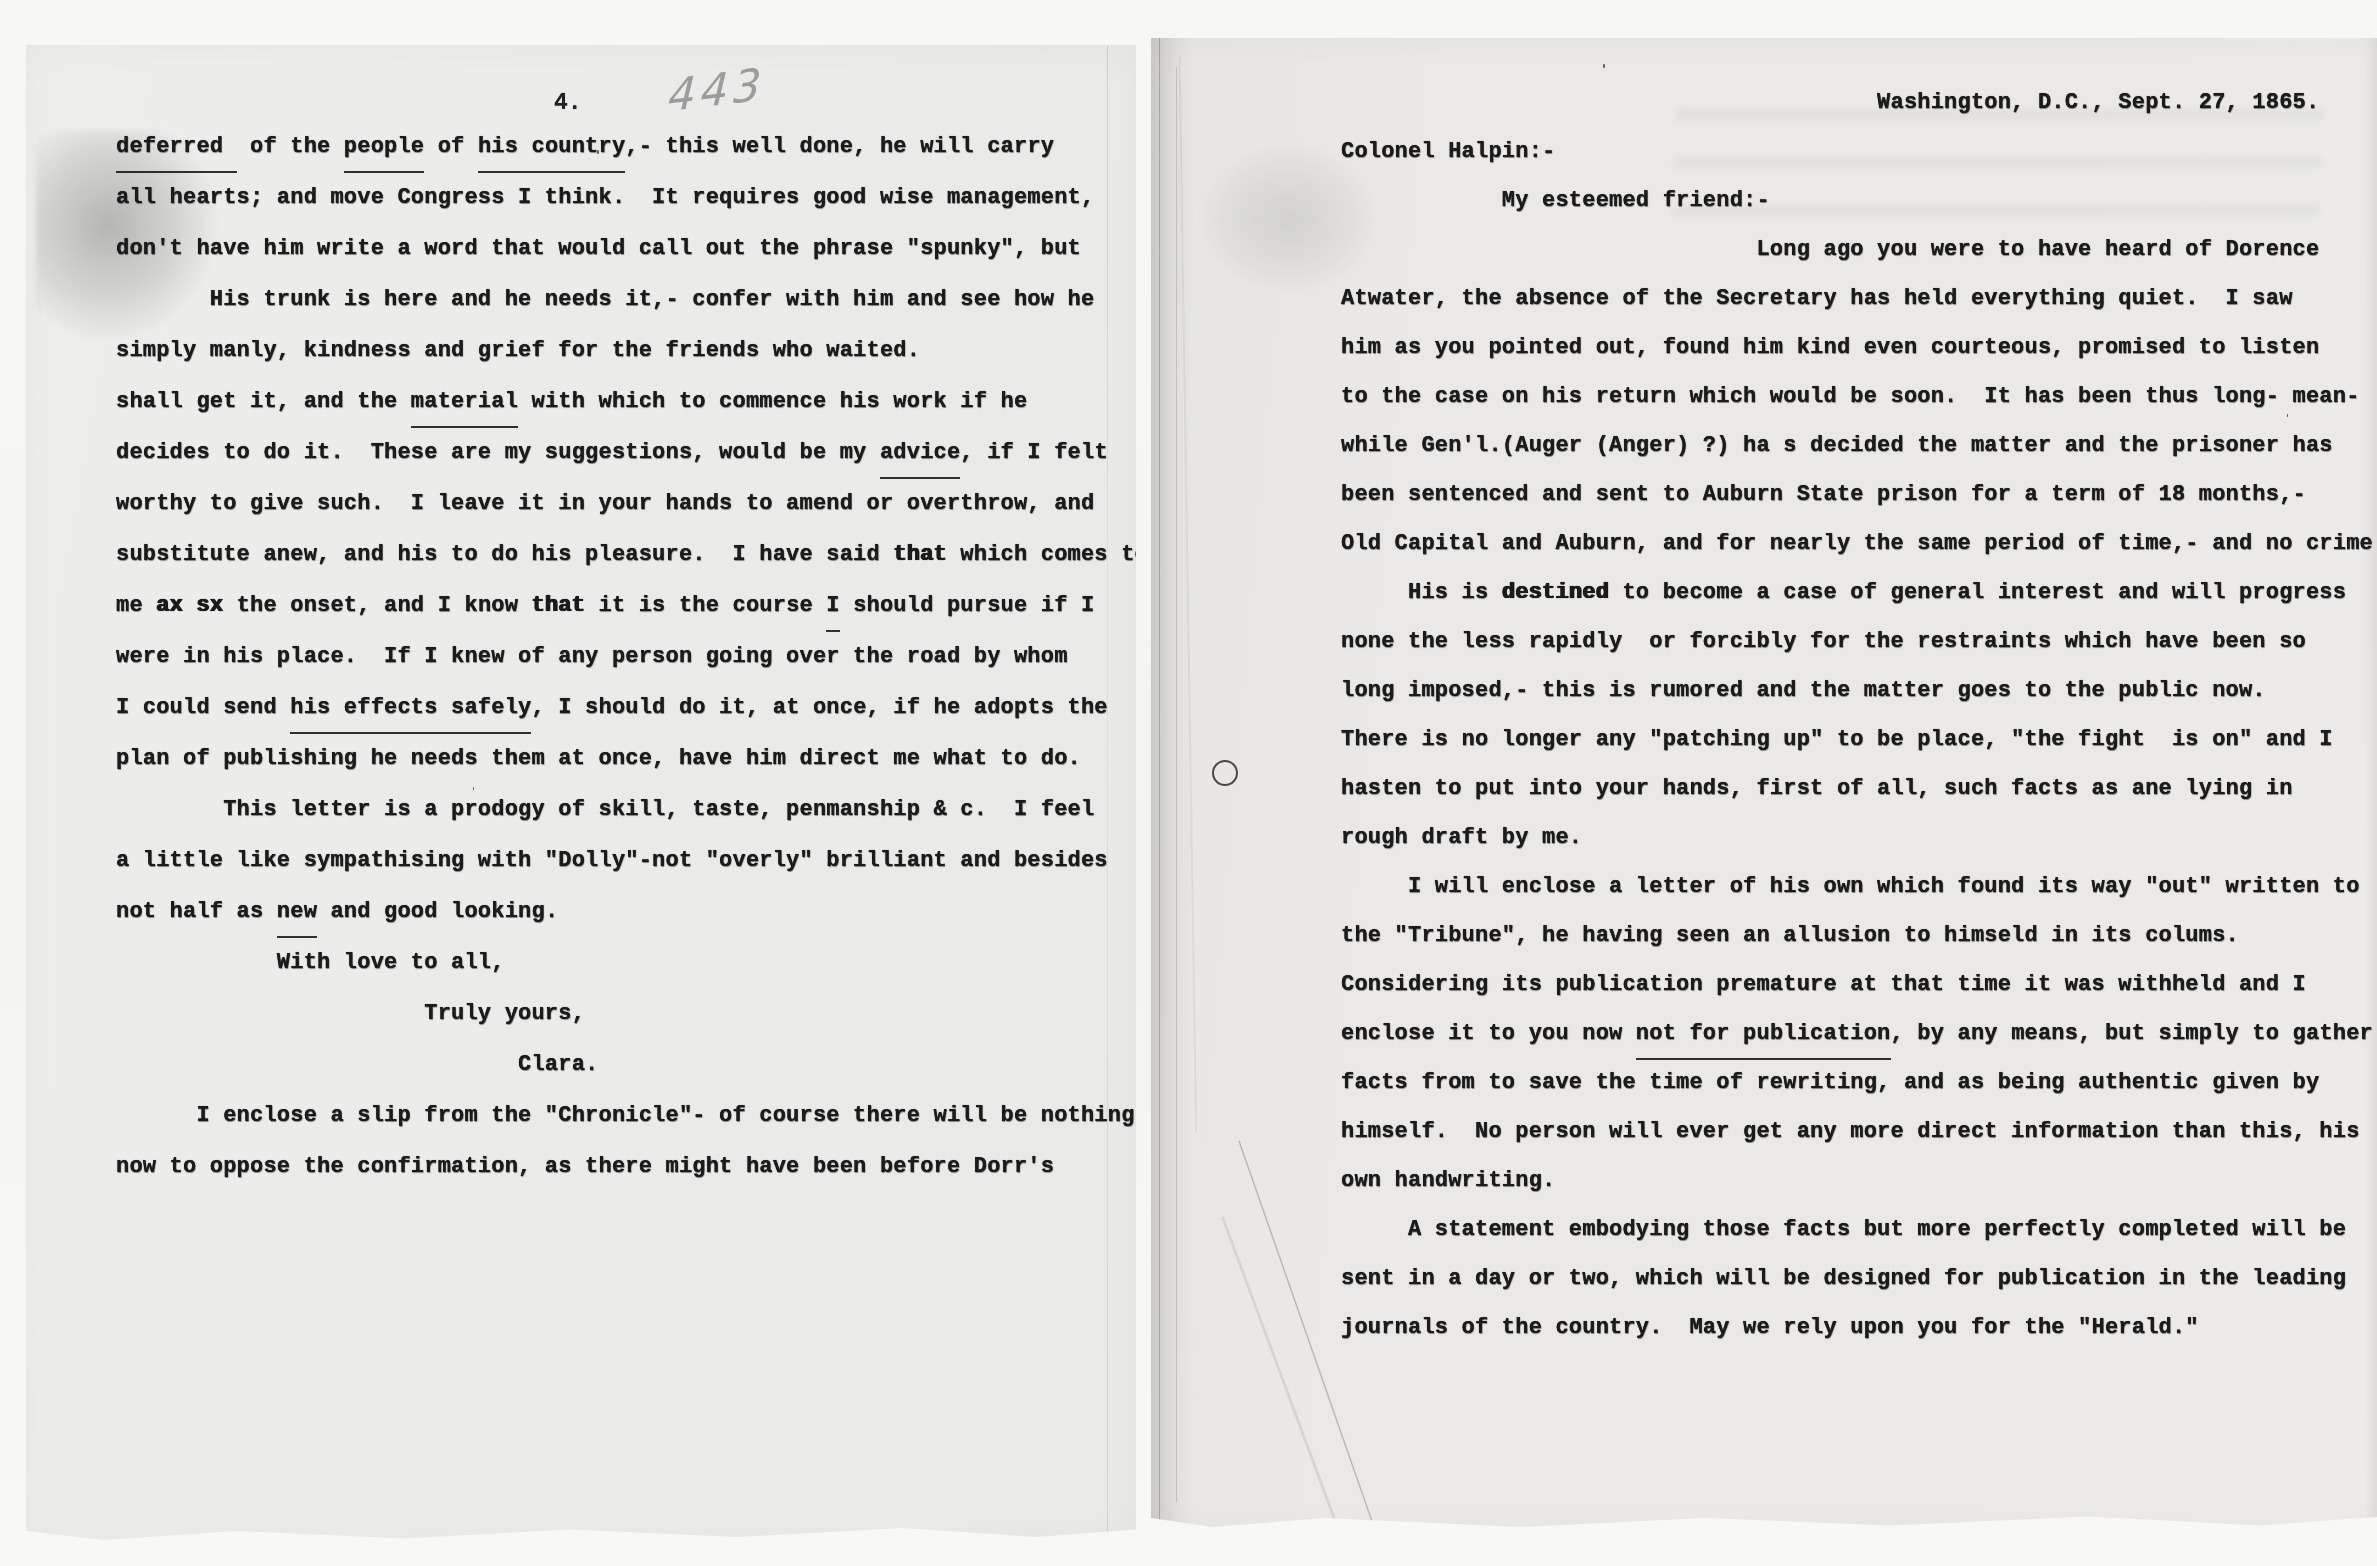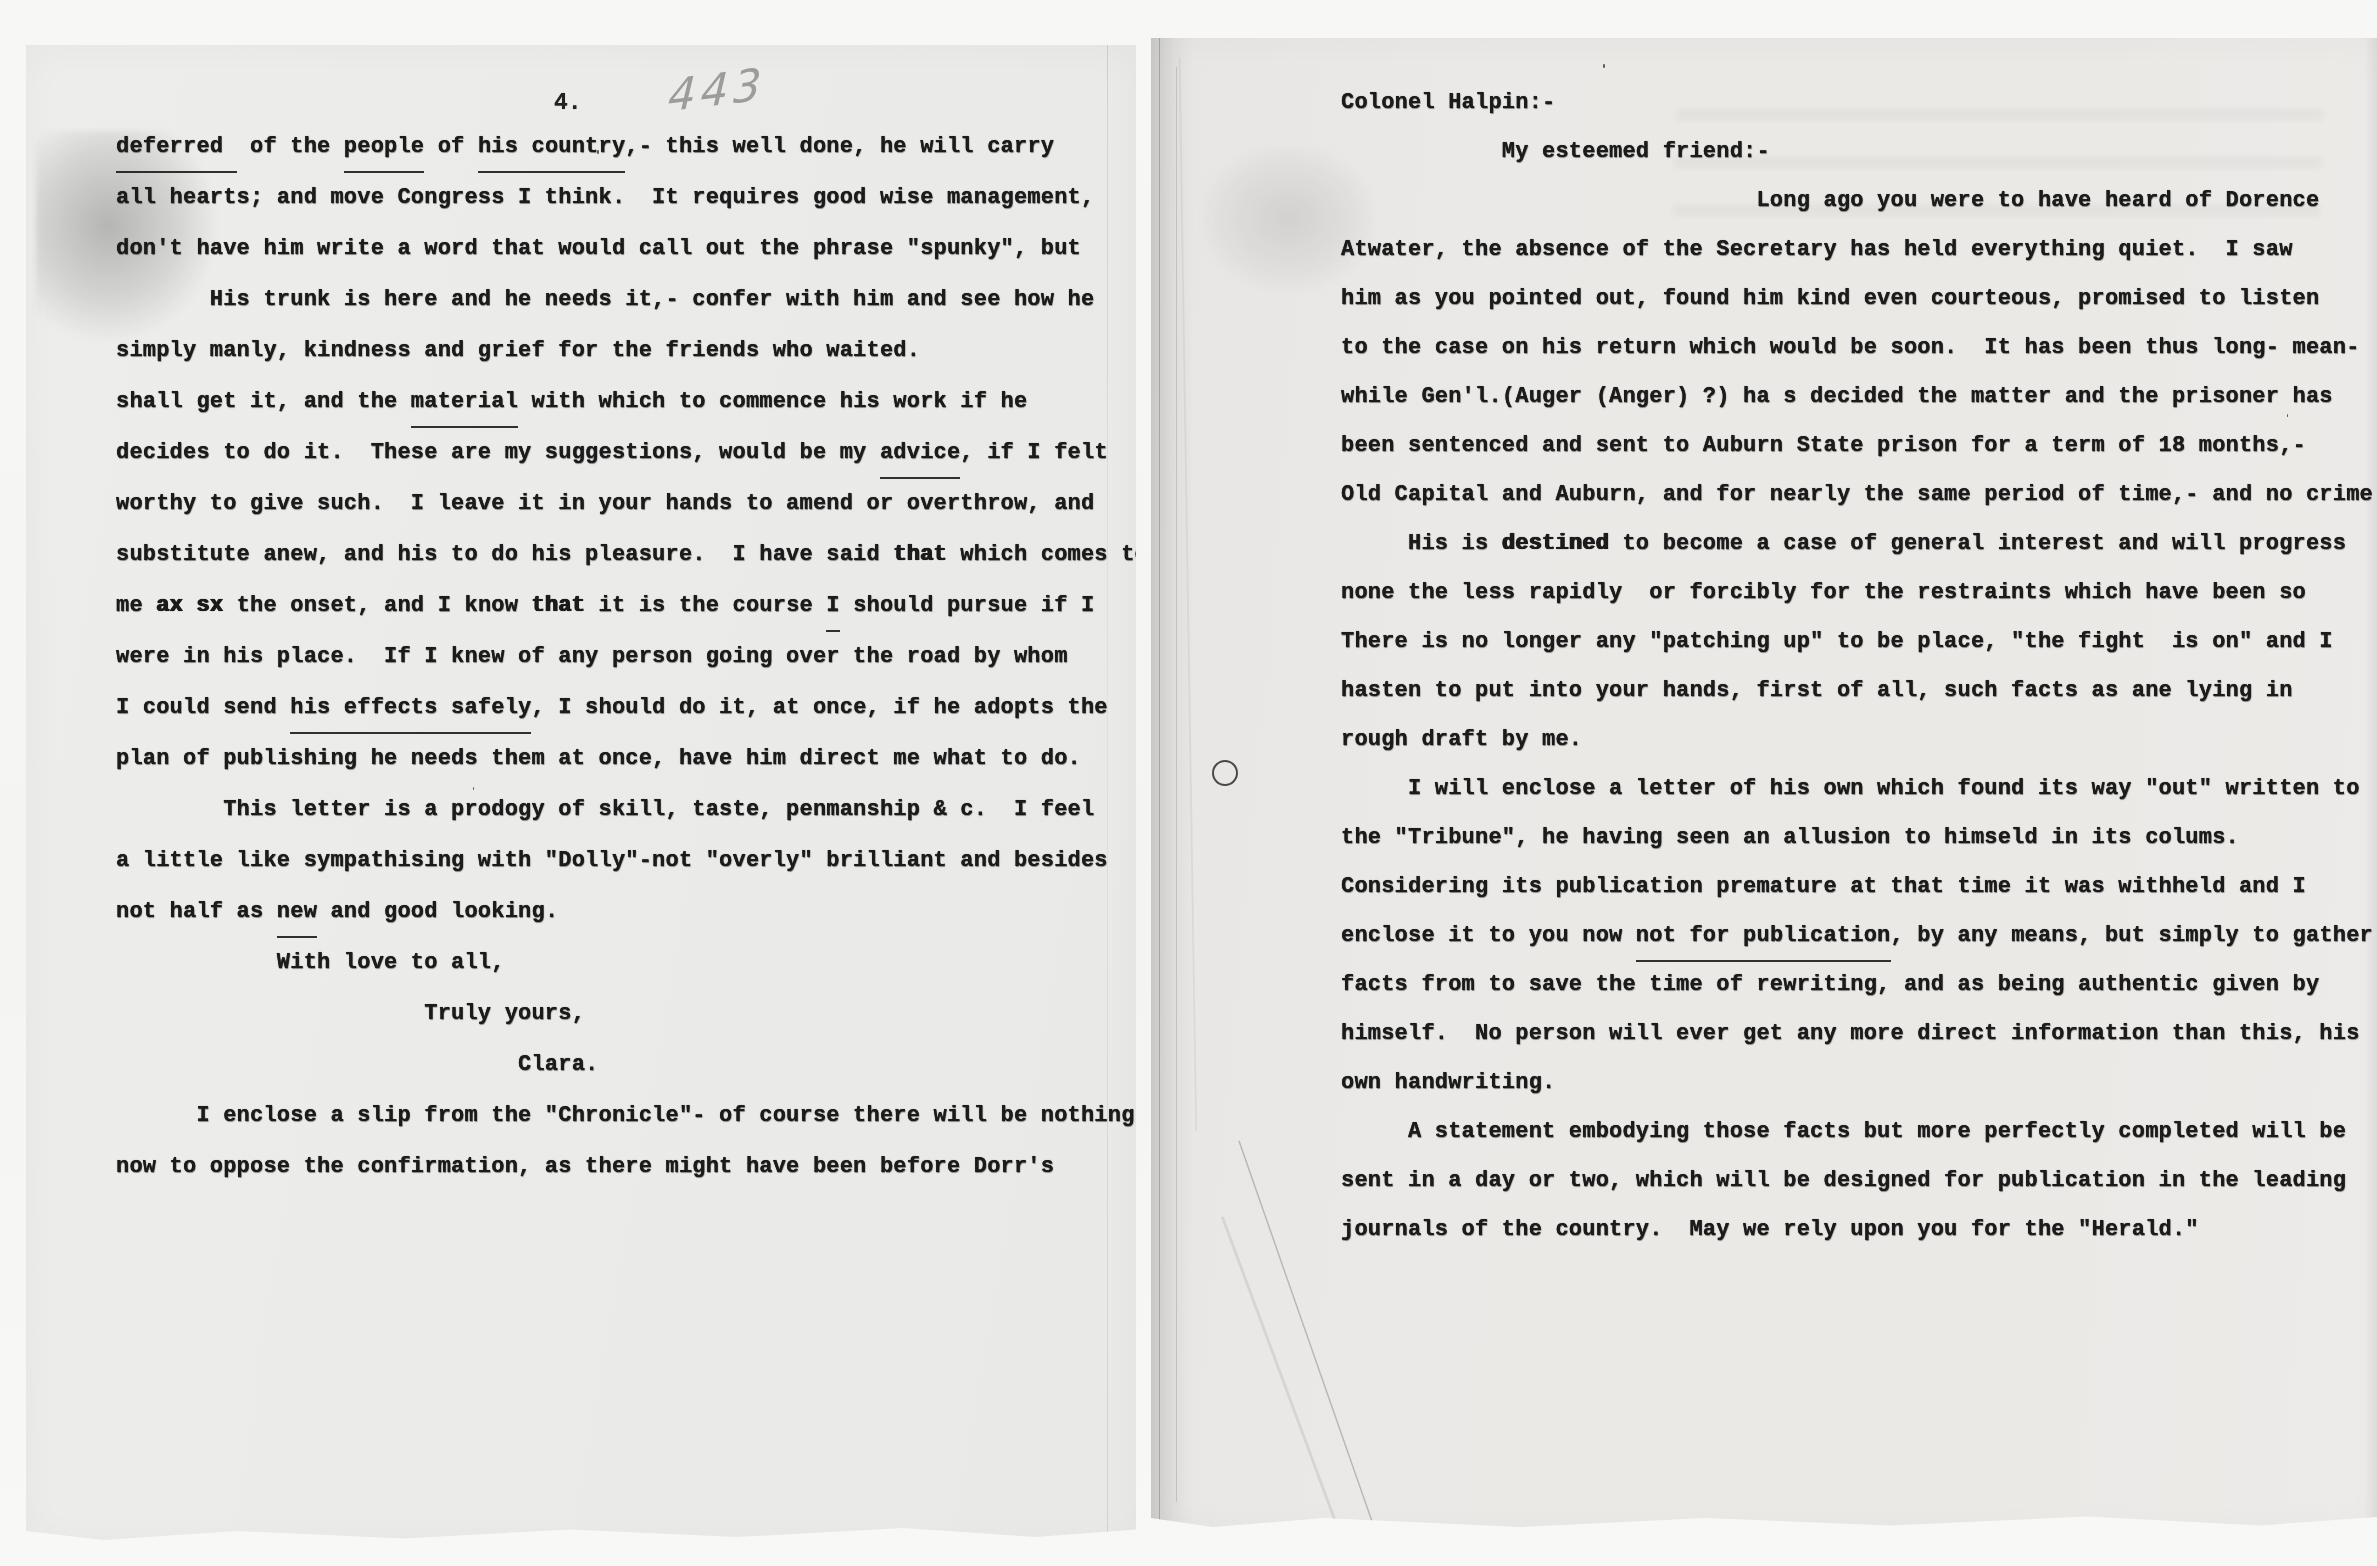--- a/index.html
+++ b/index.html
@@ -122,31 +122,33 @@
   </div>
 
   <div class="page page-right">
     <div class="edge-shade-right-page"></div>
     <div class="edge-line-a"></div>
     <div class="edge-line-b"></div>
     <div class="right-edge-shade"></div>
     <div class="smudge-right"></div>
     <div class="ghost"></div>
     <div class="textcol col-right" style="left:190px;top:40px;">
+        <div class="tline">                                        Washington, D.C., Sept. 27, 1865.</div>
         <div class="tline">Colonel Halpin:-</div>
         <div class="tline">            My esteemed friend:-</div>
         <div class="tline">                               Long ago you were to have heard of Dorence</div>
         <div class="tline">Atwater, the absence of the Secretary has held everything quiet.  I saw</div>
         <div class="tline">him as you pointed out, found him kind even courteous, promised to listen</div>
         <div class="tline">to the case on his return which would be soon.  It has been thus long- mean-</div>
         <div class="tline">while Gen'l.(Auger (Anger) ?) ha s decided the matter and the prisoner has</div>
         <div class="tline">been sentenced and sent to Auburn State prison for a term of 18 months,-</div>
         <div class="tline">Old Capital and Auburn, and for nearly the same period of time,- and no crime</div>
         <div class="tline">     His is <span class="ov">destined</span> to become a case of general interest and will progress</div>
         <div class="tline">none the less rapidly  or forcibly for the restraints which have been so</div>
+        <div class="tline">long imposed,- this is rumored and the matter goes to the public now.</div>
         <div class="tline">There is no longer any "patching up" to be place, "the fight  is on" and I</div>
         <div class="tline">hasten to put into your hands, first of all, such facts as ane lying in</div>
         <div class="tline">rough draft by me.</div>
         <div class="tline">     I will enclose a letter of his own which found its way "out" written to</div>
         <div class="tline">the "Tribune", he having seen an allusion to himseld in its colums.</div>
         <div class="tline">Considering its publication premature at that time it was withheld and I</div>
         <div class="tline">enclose it to you now <span class="u">not for publication</span>, by any means, but simply to gather</div>
         <div class="tline">facts from to save the time of rewriting, and as being authentic given by</div>
         <div class="tline">himself.  No person will ever get any more direct information than this, his</div>
         <div class="tline">own handwriting.</div>

